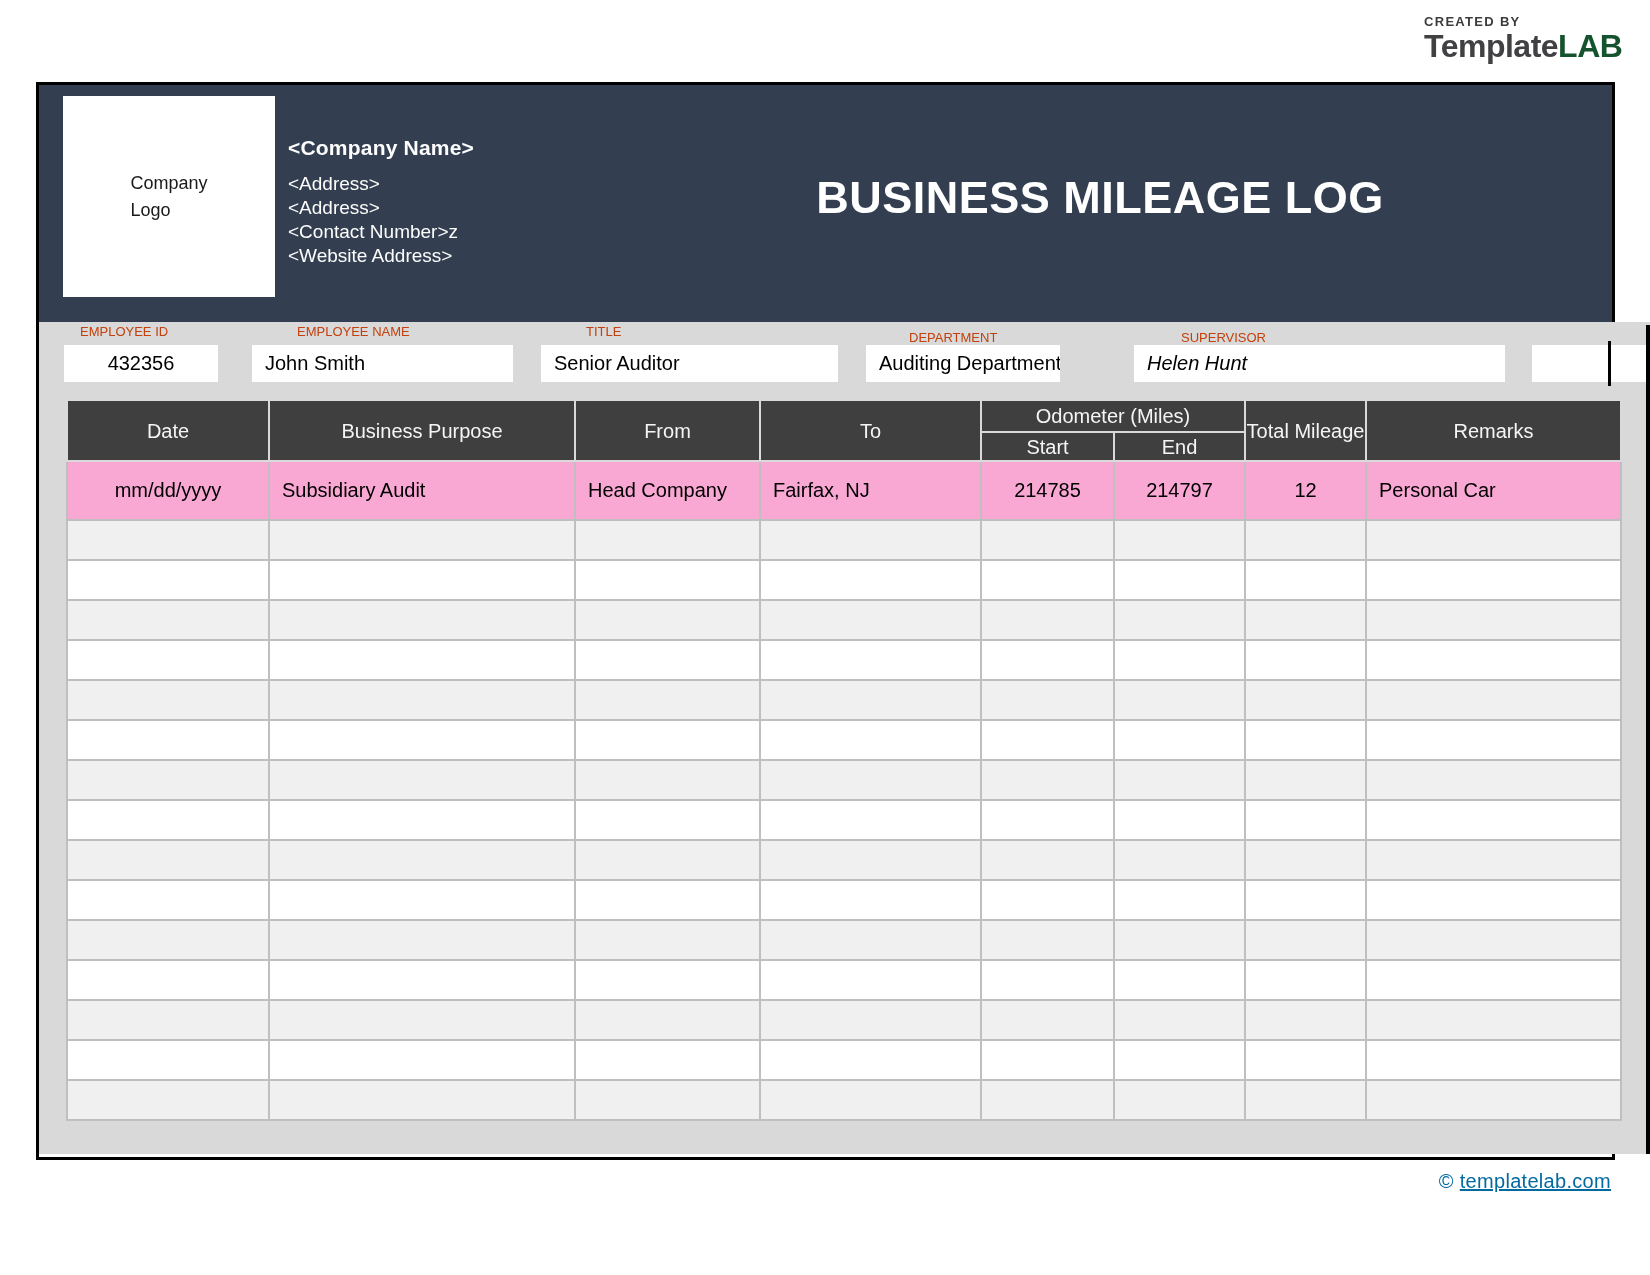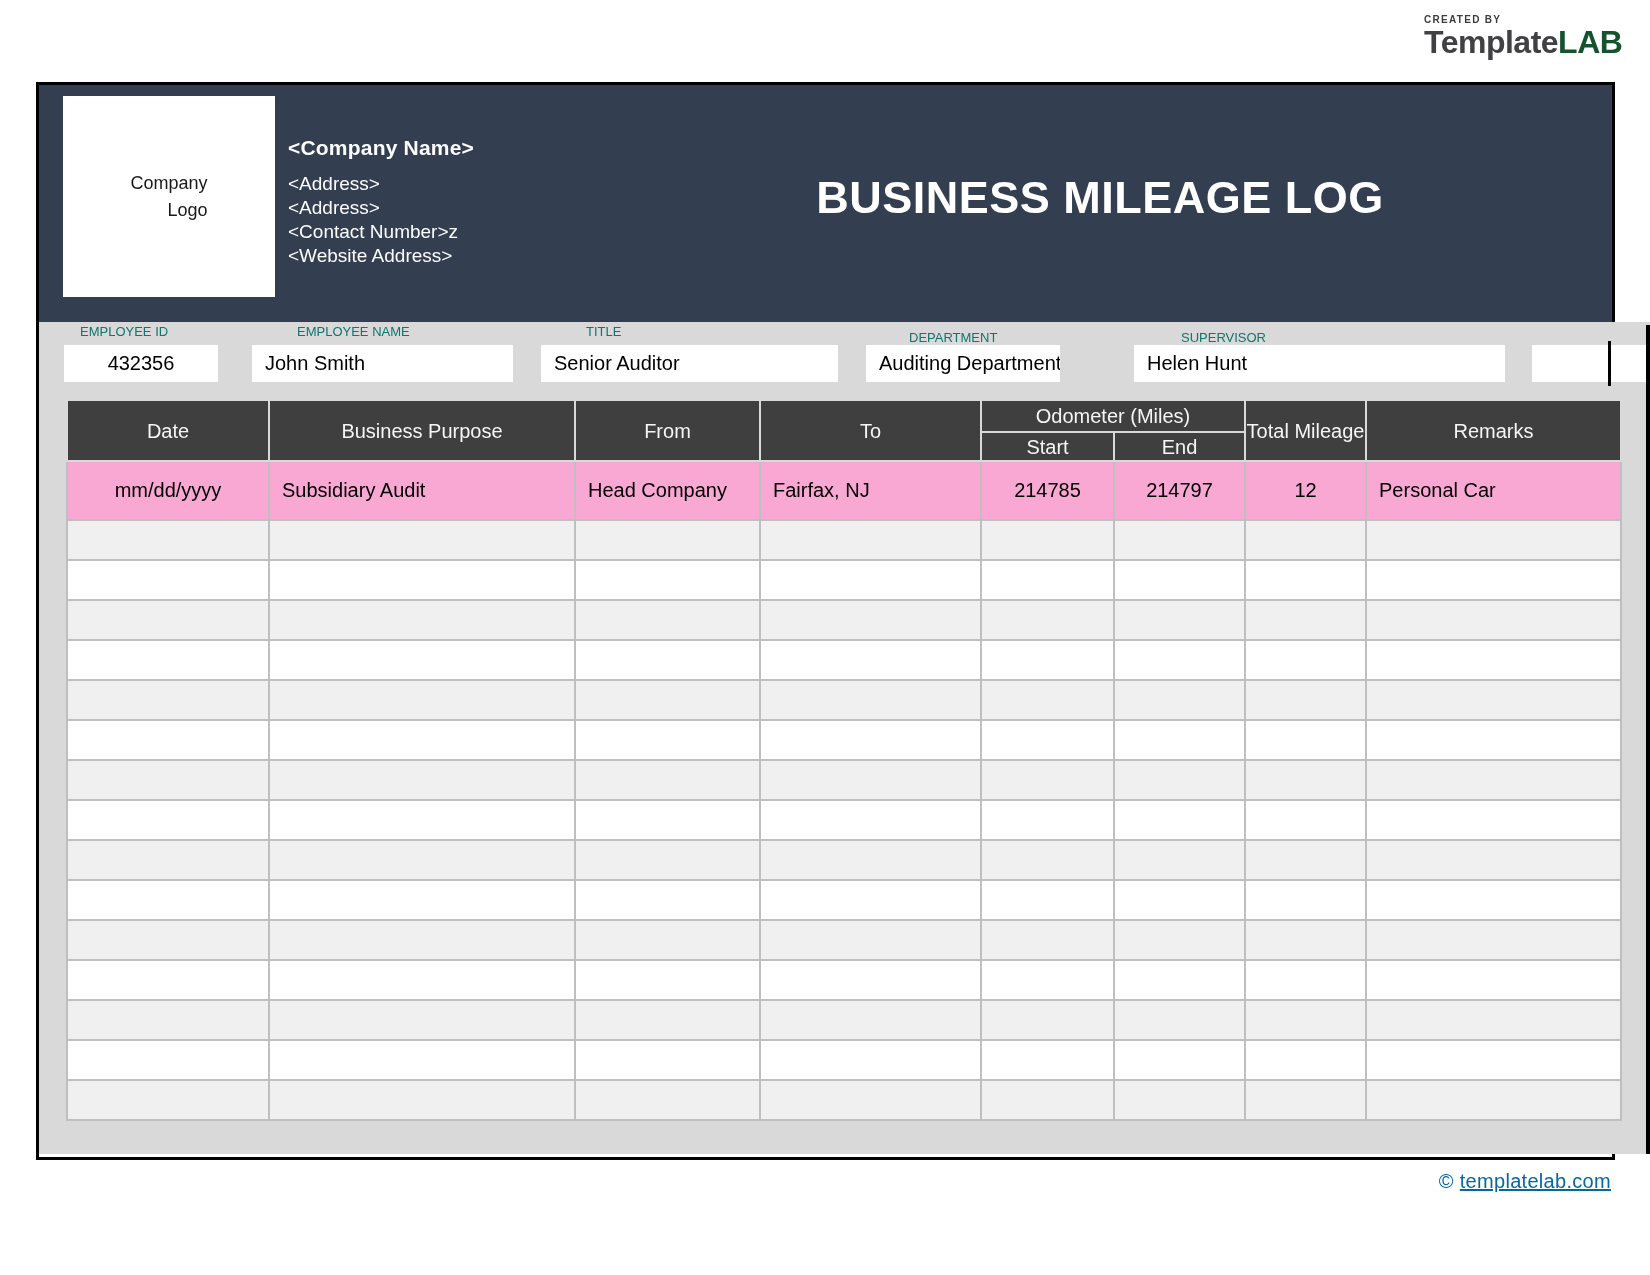--- a/index.html
+++ b/index.html
@@ -3,53 +3,53 @@
 <meta charset="utf-8">
 <style>
   html,body { margin:0; padding:0; }
   body {
     width:1650px; height:1275px; position:relative; overflow:hidden;
     background:#ffffff; font-family:"Liberation Sans", sans-serif;
   }
 
   
   .brand { position:absolute; top:14px; left:1424px; }
-  .brand-created { font-size:10px; font-weight:bold; letter-spacing:1.3px; color:#3c3c3c; margin-bottom:1px; }
+  .brand-created { font-size:13px; font-weight:bold; letter-spacing:1.3px; color:#3c3c3c; margin-bottom:1px; }
   .brand-main { font-size:32px; font-weight:bold; color:#414042; line-height:1; letter-spacing:-0.5px; }
   .brand-lab { color:#14532d; }
 
   
   .frame { position:absolute; left:36px; top:82px; width:1579px; height:1078px;
            border:3px solid #000; box-sizing:border-box; background:#ffffff; }
   .navy  { width:100%; height:237px; background:#333f50; }
 
   .logo-box { position:absolute; left:63px; top:96px; width:212px; height:201px;
               background:#ffffff; display:flex; align-items:center; justify-content:center;
-              text-align:right; font-size:18px; color:#1a1a1a; line-height:1.5; }
+              text-align:left; font-size:18px; color:#1a1a1a; line-height:1.5; }
 
   .company-info { position:absolute; left:288px; top:136px; color:#fdfdfd; }
   .company-name { font-size:21px; font-weight:bold; margin-bottom:12px; letter-spacing:0.2px; }
   .company-line { font-size:19px; line-height:24px; }
 
   .doc-title { position:absolute; left:735px; top:172px; width:730px; text-align:center;
                font-size:45px; font-weight:bold; color:#ffffff; letter-spacing:0.5px; }
 
   
   .band { position:absolute; left:39px; top:322px; width:1611px; height:75px; background:#d9d9d9; }
-  .fld-label { position:absolute; font-size:13px; color:#0f766e; top:324px; }
+  .fld-label { position:absolute; font-size:13px; color:#c2410c; top:324px; }
   .fld-label.lo { top:330px;text-align:right; }
   .fld-box { position:absolute; top:345px; height:37px; background:#ffffff; font-size:20px;
              color:#000000; display:flex; align-items:center; box-sizing:border-box; padding:0 13px;
              white-space:nowrap; overflow:hidden; }
   .fld-box.center { justify-content:center; padding:0; }
   .lbl0 { left:80px; }  .box0 { left:64px;  width:154px; }
   .lbl1 { left:297px; } .box1 { left:252px; width:261px; }
   .lbl2 { left:586px; } .box2 { left:541px; width:297px; }
   .lbl3 { left:909px; } .box3 { left:866px; width:194px; }
-  .lbl4 { left:1181px;} .box4 { left:1134px; width:371px; }
+  .lbl4 { left:1181px;} .box4 { left:1134px; width:371px;font-style:italic; }
   .box5 { left:1532px; width:118px; }
   .mini-border { position:absolute; left:1608px; top:341px; width:3px; height:45px; background:#000; }
 
   
   .table-bg { position:absolute; left:39px; top:397px; width:1607px; height:757px; background:#d9d9d9; }
   .right-strip { position:absolute; left:1646px; top:325px; width:4px; height:829px; background:#000; }
 
   table.log { position:absolute; left:66px; top:399px; width:1554px;
               border-collapse:collapse; table-layout:fixed; }
   table.log th { background:#3f3f3f; color:#f5f5f5; font-weight:normal; font-size:20px;

